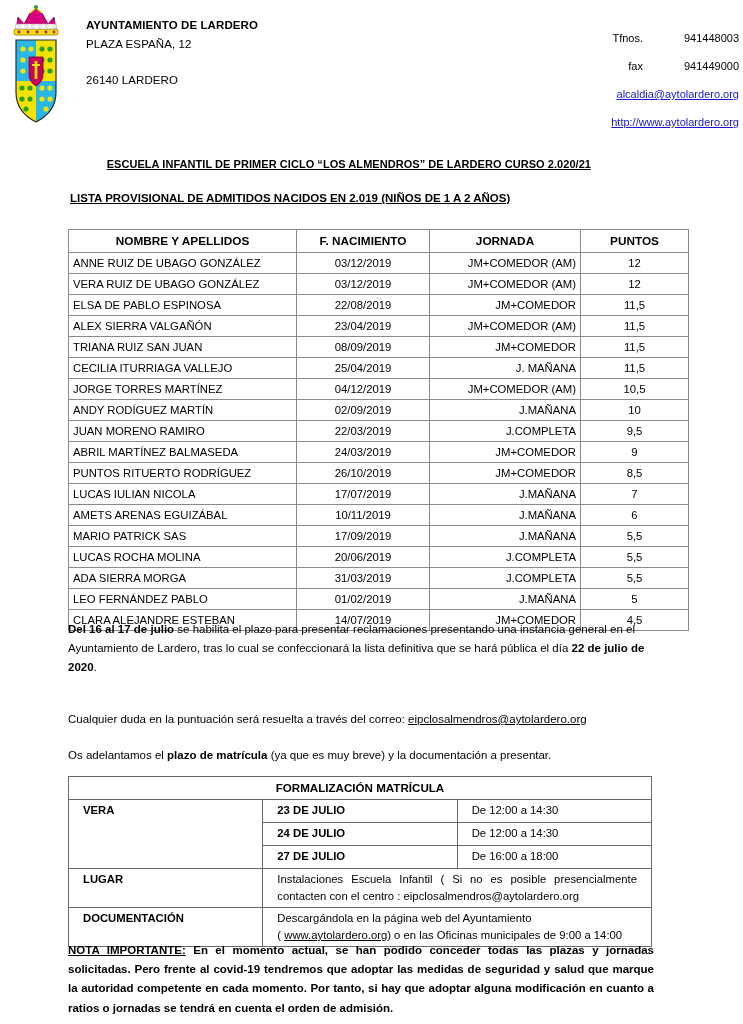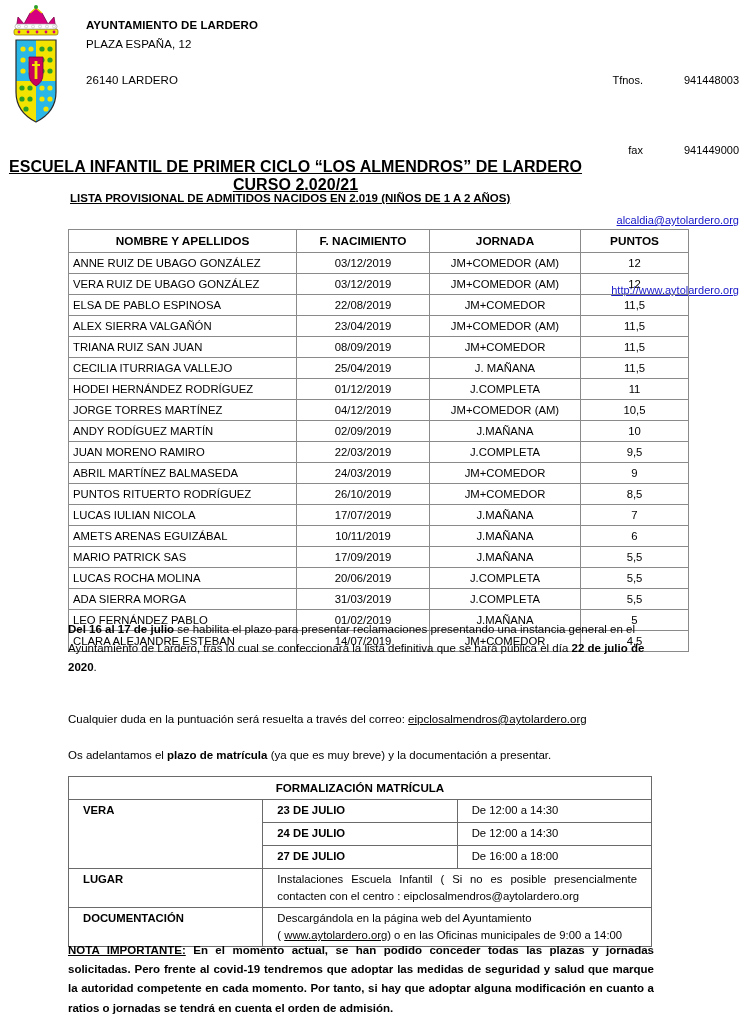--- a/index.html
+++ b/index.html
@@ -54,21 +54,20 @@
     top: 24px;
     width: 270px;
     text-align: right;
     font-family: "Liberation Sans", sans-serif;
     font-size: 11px;
     line-height: 28px;
   }
   .contact-row {
     display: block;
     white-space: nowrap;
-    margin-top: 42px;
   }
   .contact-label {
     display: inline-block;
     width: 58px;
     text-align: right;
     margin-right: 10px;
   }
   .contact-value {
     display: inline-block;
     width: 86px;
@@ -79,22 +78,22 @@
     text-decoration: underline;
     font-size: 11px;
     display: inline-block;
   }
 
   
   .doc-title {
     position: absolute;
     left: 0; top: 158px;
     width: 591px;
-    text-align: center;
-    font-size: 16px;
+    text-align: right;
+    font-size: 11px;
     font-weight: bold;
     letter-spacing: 0.05px;
   }
   .doc-title span {
     text-decoration: underline;
   }
   .doc-subtitle {
     position: absolute;
     left: 70px; top: 192px;
     font-size: 11.5px;
@@ -125,21 +124,21 @@
   }
   .admitted-table th {
     font-weight: bold;
     text-align: center;
     font-size: 11.8px;
     height: 22px;
     line-height: 22px;
   }
   .col-name   { width: 219px; text-align: left; }
   .col-birth  { width: 124px; text-align: center; margin-left: 36px; }
-  .col-shift  { width: 142px; text-align: center; }
+  .col-shift  { width: 142px; text-align: right; }
   .col-points { width: 99px;  text-align: center; }
 
   
   .para {
     position: absolute;
     font-size: 11.5px;
     line-height: 19.2px;
     text-align: left;
   }
   .para b { font-weight: bold; }
@@ -355,26 +354,20 @@
         <td class="col-shift">JM+COMEDOR</td>
         <td class="col-points">11,5</td>
       </tr>
       <tr>
         <td class="col-name">CECILIA ITURRIAGA VALLEJO</td>
         <td class="col-birth">25/04/2019</td>
         <td class="col-shift">J. MAÑANA</td>
         <td class="col-points">11,5</td>
       </tr>
       <tr>
-        <td class="col-name">HODEI HERNÁNDEZ RODRÍGUEZ</td>
-        <td class="col-birth">01/12/2019</td>
-        <td class="col-shift">J.COMPLETA</td>
-        <td class="col-points">11</td>
-      </tr>
-      <tr>
         <td class="col-name">JORGE TORRES MARTÍNEZ</td>
         <td class="col-birth">04/12/2019</td>
         <td class="col-shift">JM+COMEDOR (AM)</td>
         <td class="col-points">10,5</td>
       </tr>
       <tr>
         <td class="col-name">ANDY RODÍGUEZ MARTÍN</td>
         <td class="col-birth">02/09/2019</td>
         <td class="col-shift">J.MAÑANA</td>
         <td class="col-points">10</td>

